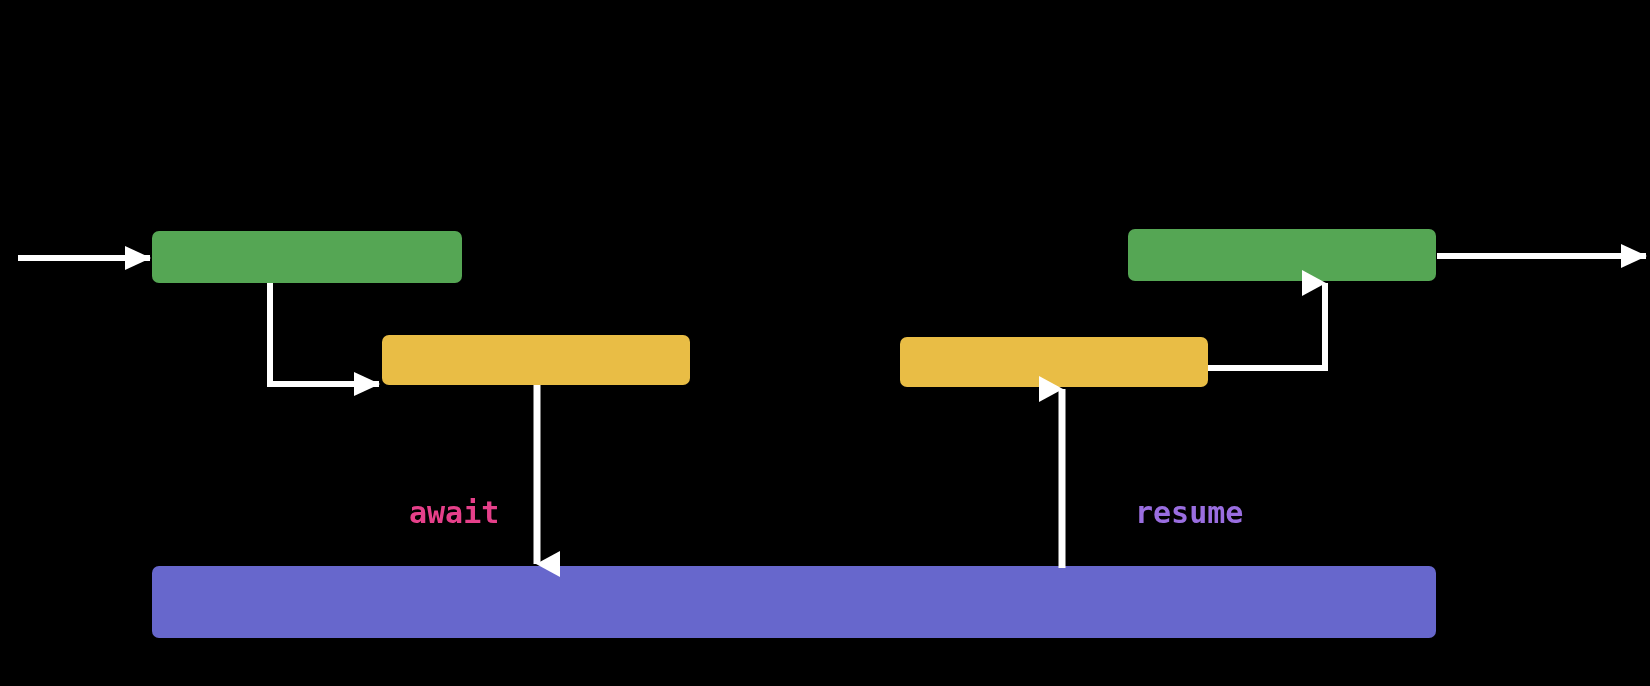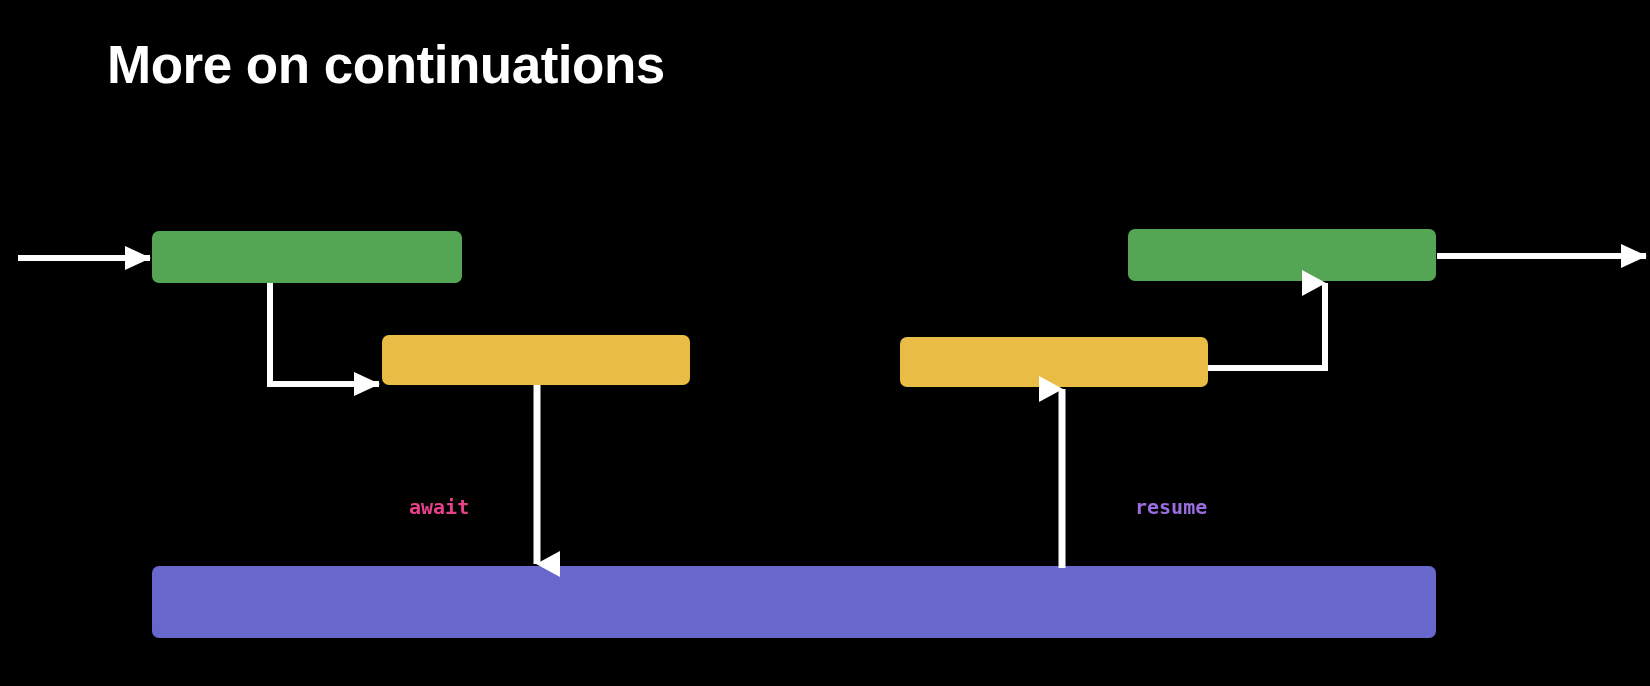--- a/index.html
+++ b/index.html
@@ -31,40 +31,39 @@
     white-space: nowrap;
     line-height: 1.1;
   }
   .blk {
     position: absolute;
     border-radius: 7px;
   }
   .code-label {
     position: absolute;
     font-family: "DejaVu Sans Mono", monospace;
-    font-size: 20px;
+    font-size: 30px;
     font-weight: bold;
     white-space: nowrap;
     letter-spacing: 0px;
   }
   #diagram-svg {
     position: absolute;
     left: 0;
     top: 0;
     width: 1650px;
     height: 686px;
     pointer-events: none;
   }
 </style>
 </head>
 <body>
 
 <div id="slide">
 
-  <div id="slide-title">More on continuations</div>
 
   <div class="blk" style="left:152px; top:231px; width:310px; height:52px; background:#55a654;"></div>
 
   <div class="blk" style="left:382px; top:335px; width:308px; height:50px; background:#e9bd45;"></div>
 
   <div class="blk" style="left:900px; top:337px; width:308px; height:50px; background:#e9bd45;"></div>
 
   <div class="blk" style="left:1128px; top:229px; width:308px; height:52px; background:#55a654;"></div>
 
   <div class="blk" style="left:152px; top:566px; width:1284px; height:72px; background:#6767cc;"></div>

